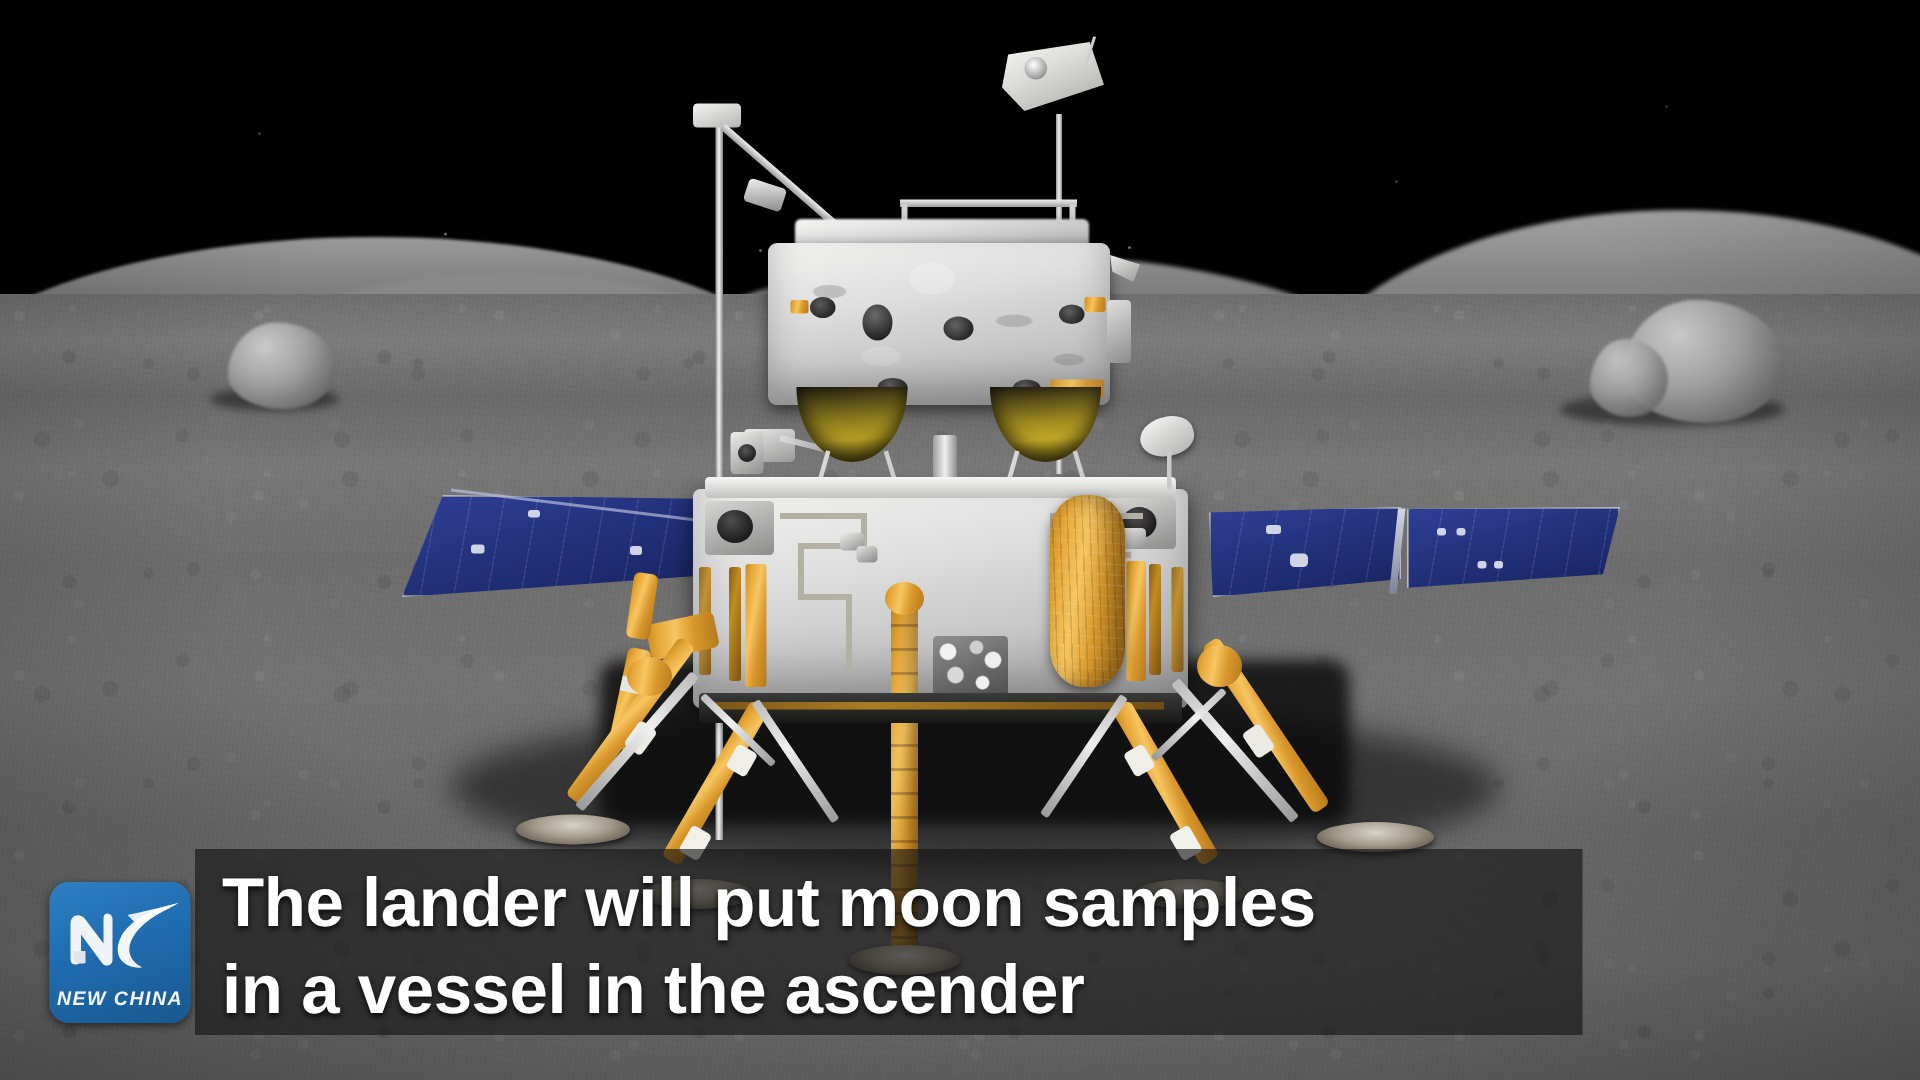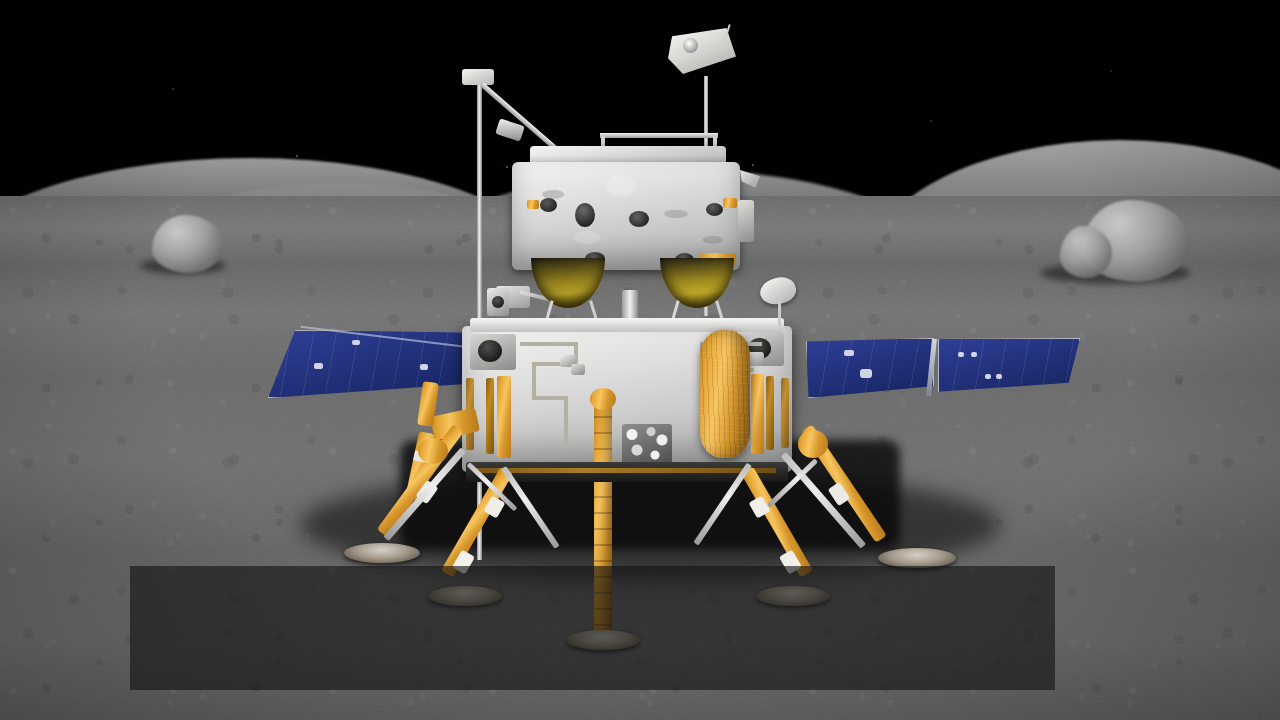--- a/index.html
+++ b/index.html
@@ -472,15 +472,26 @@
 
     <div style="position:absolute;left:487px;top:288px;width:22px;height:28px;border-radius:3px;
                 background:linear-gradient(150deg,#ededeb,#90908e);"></div>
     <div style="position:absolute;left:492px;top:296px;width:12px;height:12px;border-radius:50%;
                 background:radial-gradient(circle at 40% 35%,#555,#0a0a0a);"></div>
   </div>
 
   <div class="vignette"></div>
 
   <div id="subtitle-band"></div>
-
+  <div id="subtitle-text">The lander will put moon samples
+in a vessel in the ascender</div>
+
+  <div id="logo">
+    <svg id="logo-mark" viewBox="0 0 82 56" xmlns="http://www.w3.org/2000/svg">
+      <path d="M8 44 L8 20 C8 14 14 12 18 17 L30 33 L30 16 C30 12 35 12 36 16 L36 44 C36 48 31 49 29 46 L15 27 L15 44 C15 48 8 48 8 44 Z" fill="#f1f4f7"></path>
+      <path d="M80 6 C62 10 46 18 41 30 C36 42 44 50 56 49 C48 45 45 38 49 30 C54 20 66 13 80 6 Z" fill="#f4f7fa"></path>
+      <path d="M46 14 C56 12 68 9 80 6 C70 12 60 16 52 20 Z" fill="#ffffff" opacity="0.9"></path>
+      <path d="M10 42 L10 38 L18 38 L18 46 C14 47 10 46 10 42 Z" fill="#dfe6ec"></path>
+    </svg>
+    <div id="logo-caption">NEW CHINA</div>
+  </div>
 
 </div>
 
 </body></html>

